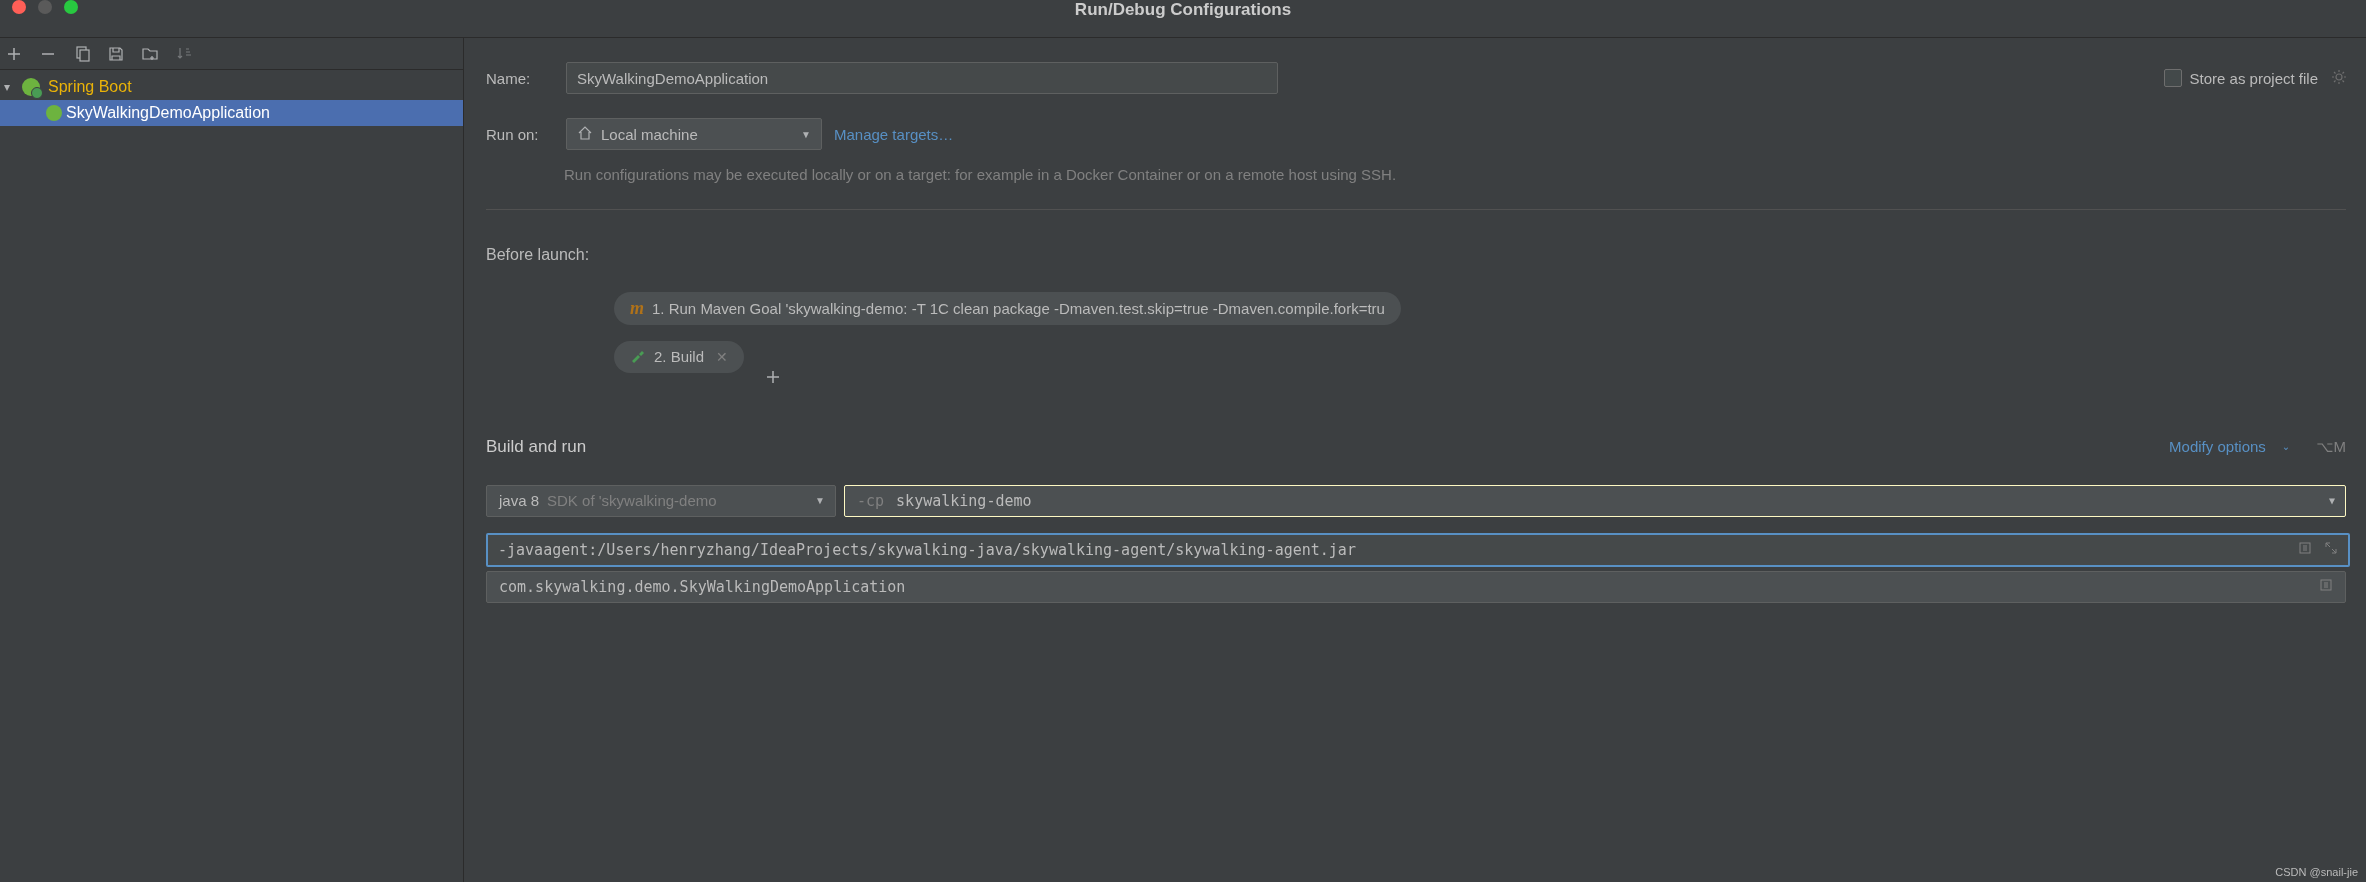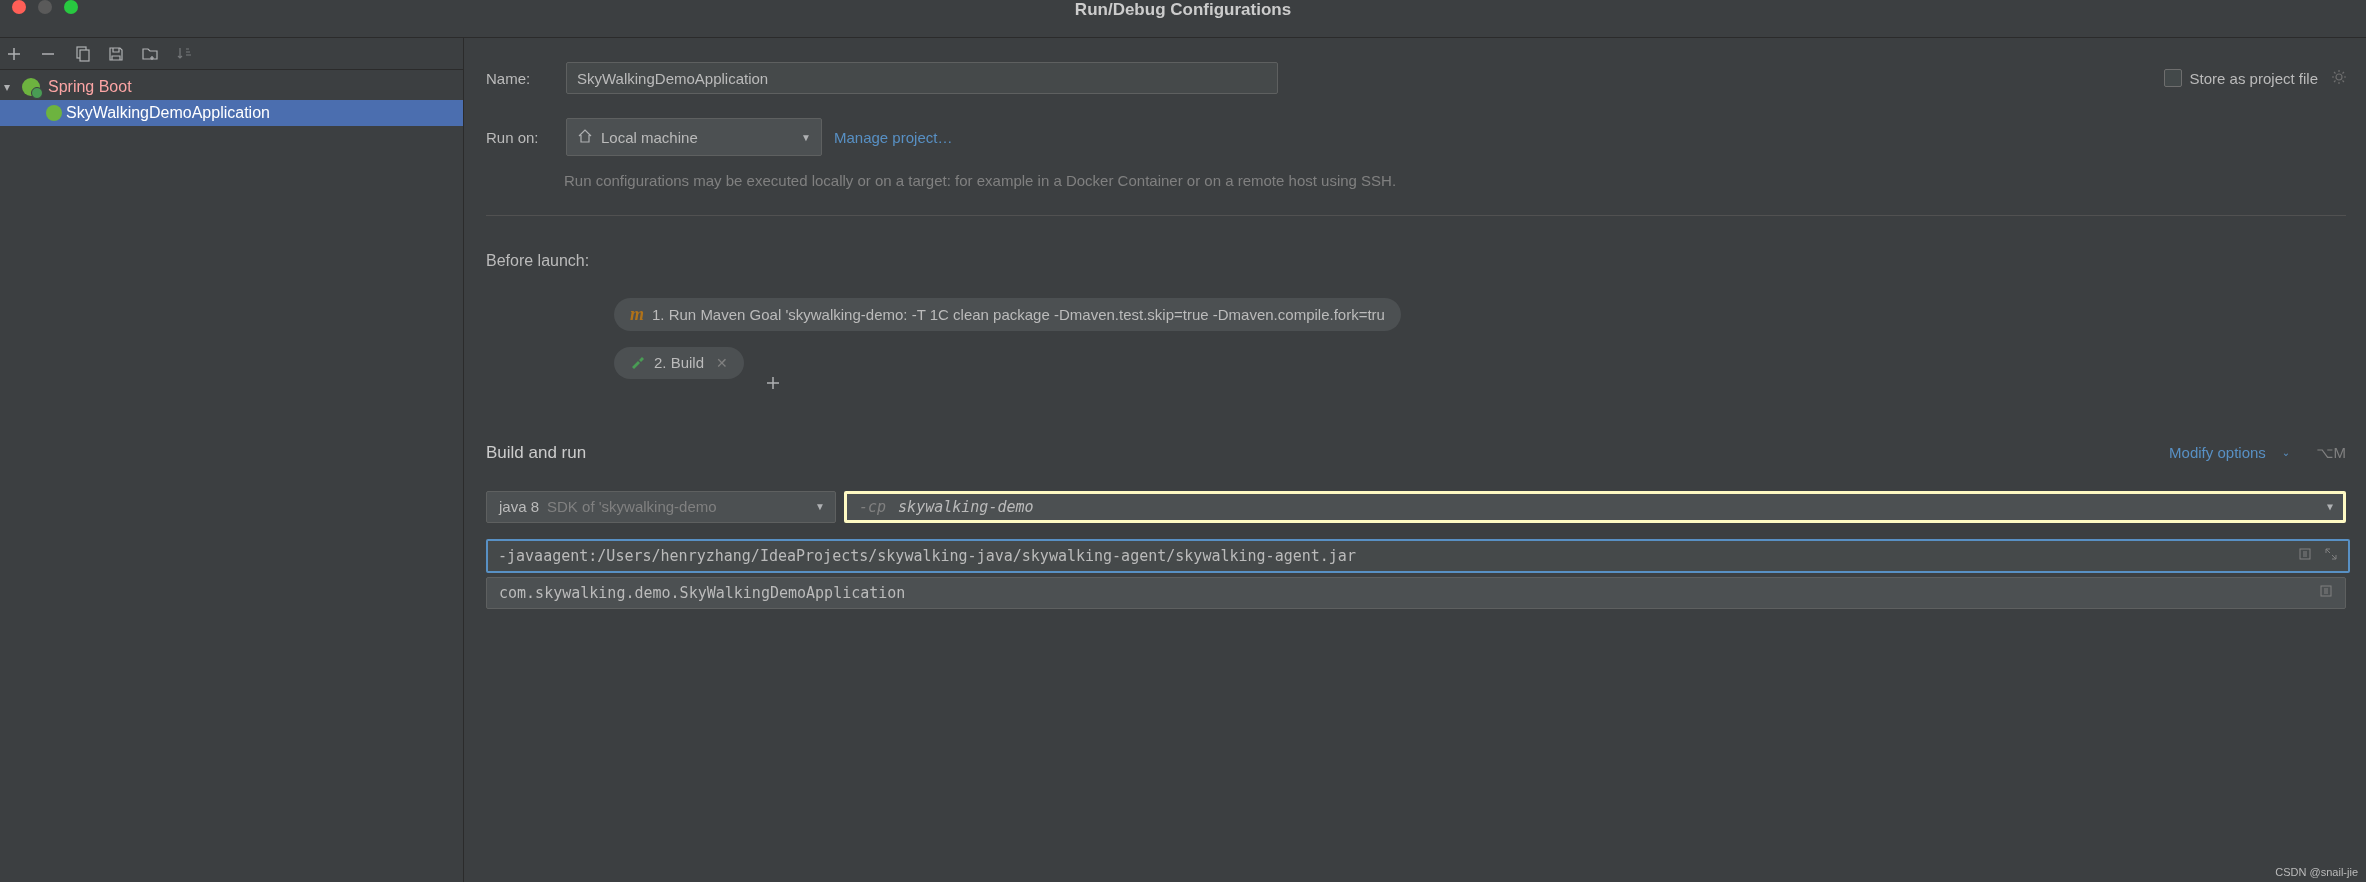--- a/index.html
+++ b/index.html
@@ -96,21 +96,21 @@
       position: absolute;
       bottom: -3px;
       right: -3px;
       width: 10px;
       height: 10px;
       background: #499c54;
       border-radius: 50%;
       border: 1px solid #3c3f41;
     }
     .tree-label {
-      color: #fca5a5;
+      color: #eab308;
       font-size: 16px;
       font-weight: 500;
     }
     .tree-item {
       display: flex;
       align-items: center;
       padding: 4px 4px 4px 46px;
       background: #4b6eaf;
       gap: 4px;
     }
@@ -173,21 +173,21 @@
       color: #6e6e6e;
       margin-left: 4px;
     }
     .run-on-row {
       display: flex;
       align-items: center;
       margin-bottom: 14px;
     }
     .run-on-select {
       width: 256px;
-      height: 38px;
+      height: 32px;
       background: #4c5052;
       border: 1px solid #5e6060;
       border-radius: 2px;
       display: flex;
       align-items: center;
       padding: 0 10px;
       position: relative;
     }
     .home-icon {
       margin-right: 8px;
@@ -314,28 +314,27 @@
     .jdk-desc {
       color: #808080;
       font-size: 15px;
       margin-left: 8px;
     }
     .cp-select {
       flex: 1;
       margin-right: 20px;
       height: 32px;
       background: #4c5052;
-      border: 3px solid #fef9c3;
+      border: 1px solid #fef9c3;
       border-radius: 2px;
       display: flex;
       align-items: center;
       padding: 0 12px;
       position: relative;
       font-family: "Menlo", monospace;
-      font-style: italic;
     }
     .cp-prefix {
       color: #808080;
       font-size: 15px;
     }
     .cp-value {
       color: #bbbbbb;
       font-size: 15px;
       margin-left: 12px;
     }
@@ -472,21 +471,21 @@
       <div class="form-label">Run on:</div>
       <div class="run-on-select">
         <span class="home-icon">
           <svg width="16" height="16" viewBox="0 0 16 16">
               <path d="M2 8l6-6 6 6M4 7v7h8V7" fill="none" stroke="currentColor" stroke-width="1.2"></path>
             </svg>
         </span>
         <span class="run-on-text">Local machine</span>
         <span class="dropdown-arrow">▼</span>
       </div>
-      <span class="manage-link">Manage project…</span>
+      <span class="manage-link">Manage targets…</span>
     </div>
 
     <div class="help-text">Run configurations may be executed locally or on a target: for example in a Docker Container or on a remote host using SSH.</div>
 
     <div class="divider"></div>
 
     <div class="section-label">Before launch:</div>
 
     <div class="before-launch-items">
       <div>

